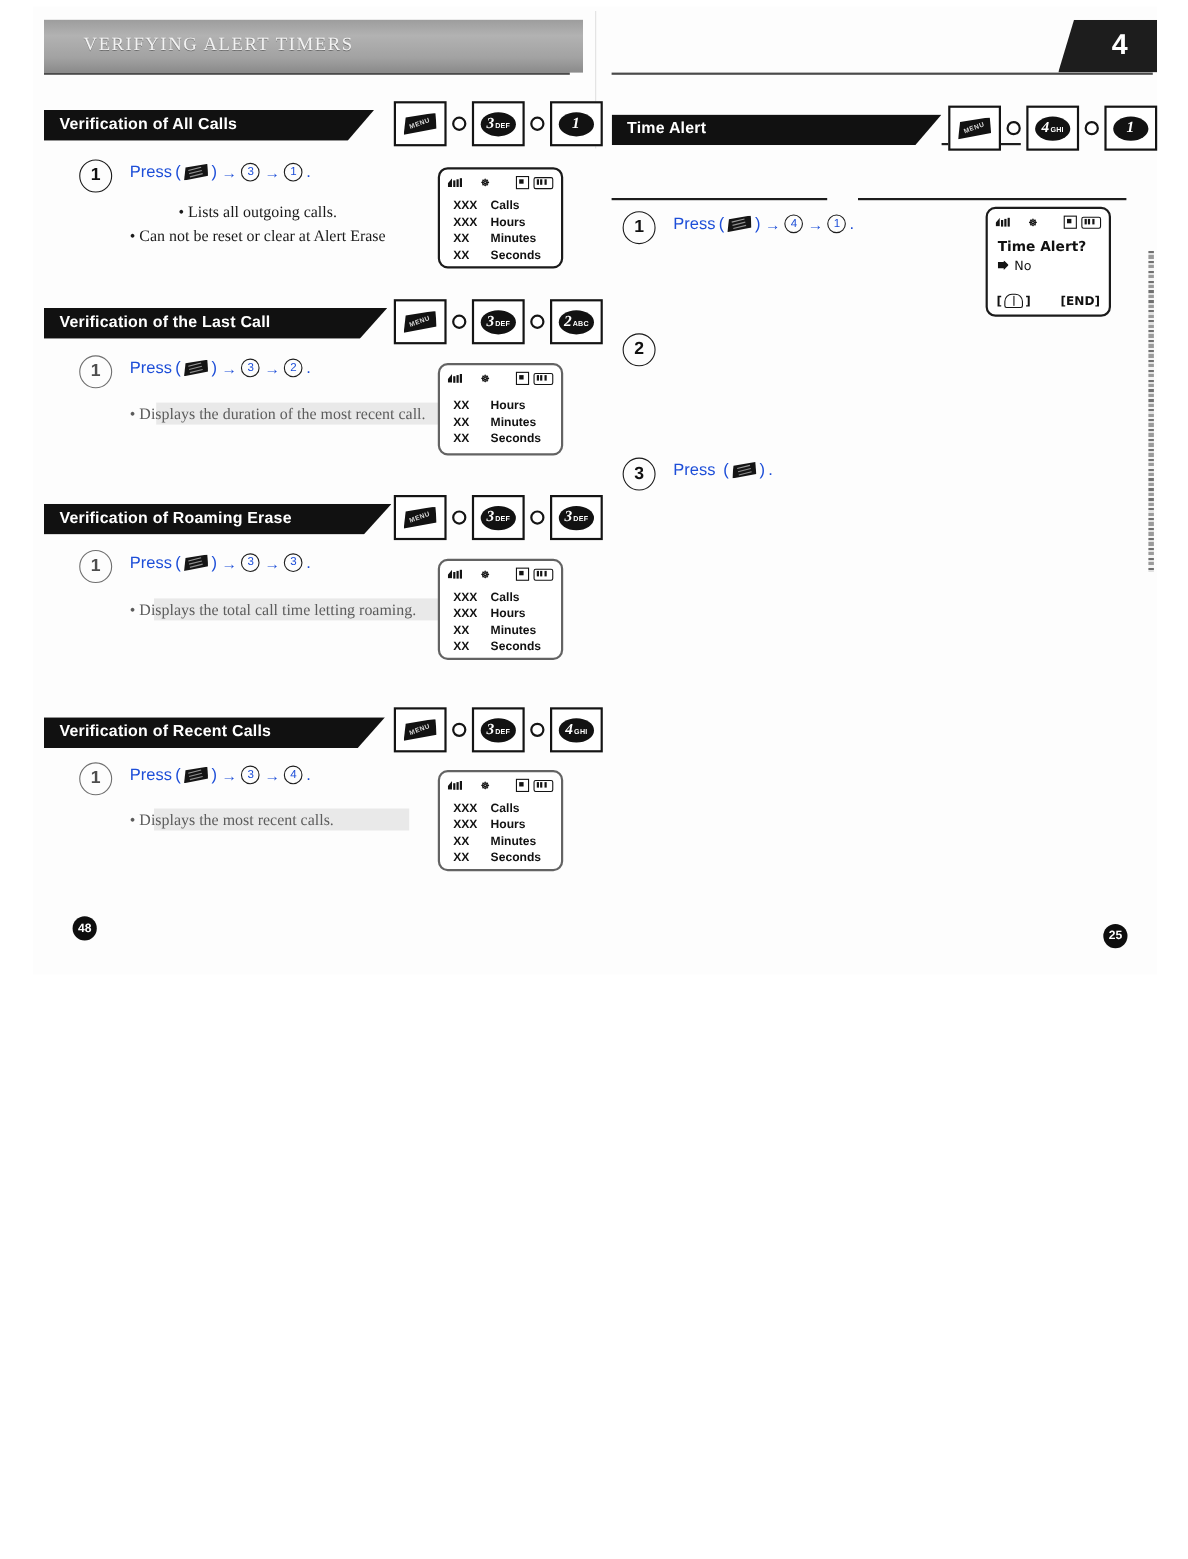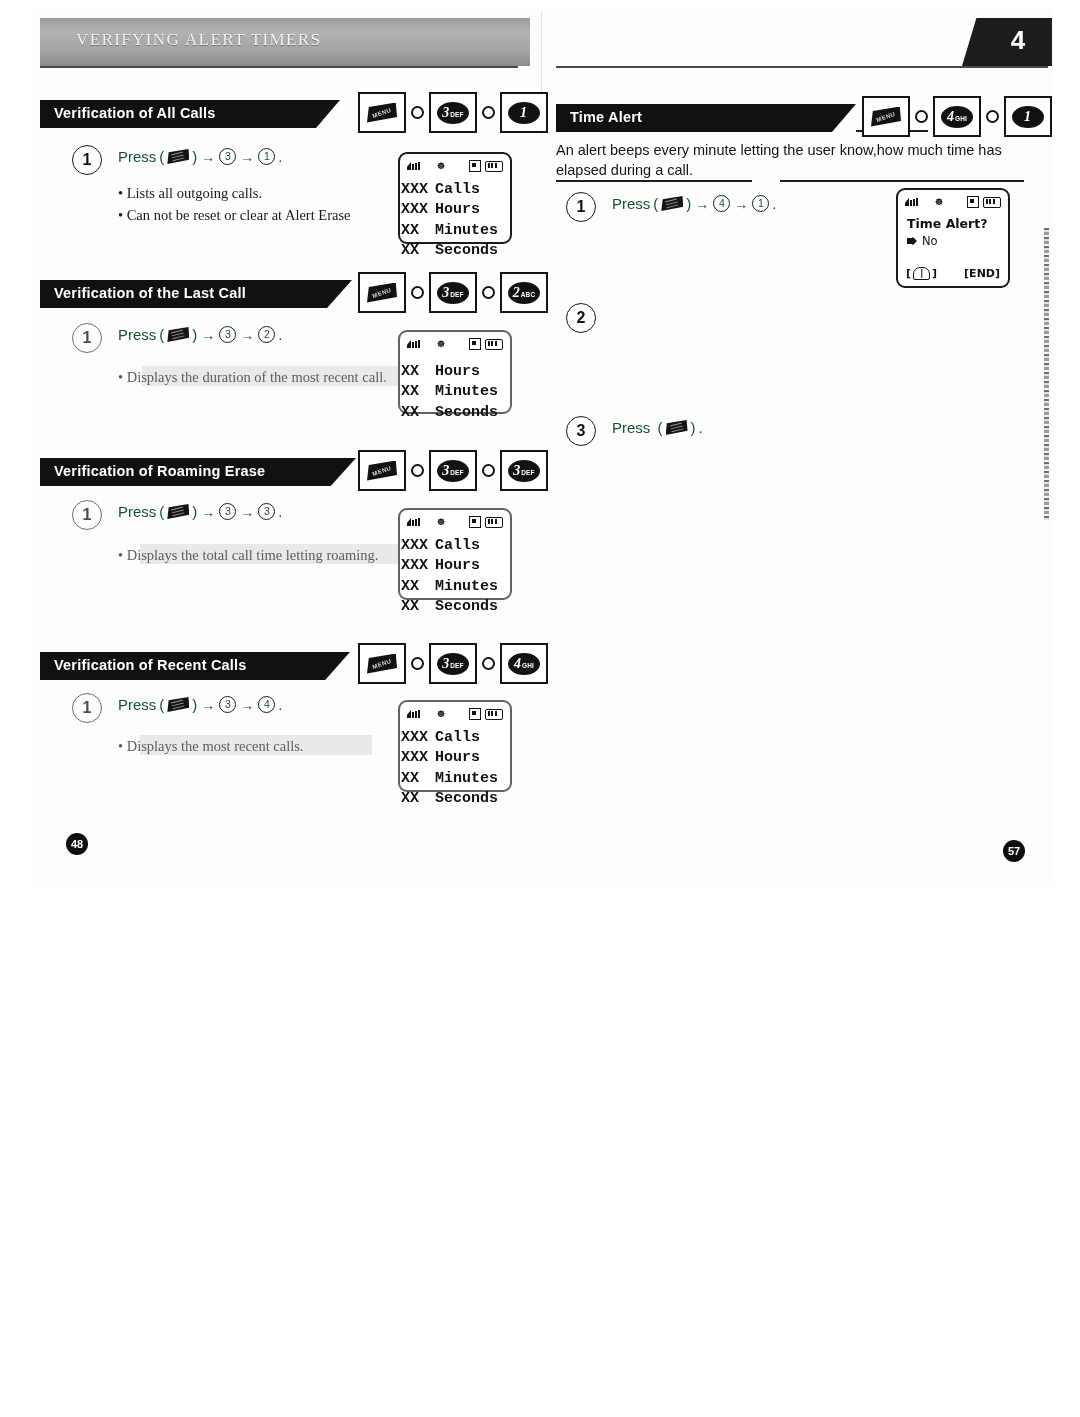--- a/index.html
+++ b/index.html
@@ -179,21 +179,21 @@
     display: flex;
     align-items: center;
     justify-content: center;
     color: #111;
   }
   .step-circle.faint { border-color: #6f6f6f; color: #4d4d4d; }
   .step-text {
     position: absolute;
     left: 46px; top: 3px;
     font-size: 15px;
-    color: #14532d;
+    color: #1d4ed8;
     white-space: nowrap;
     display: flex;
     align-items: center;
     gap: 3px;
   }
   .press-word { font-size: 15px; }
   .paren { font-size: 15px; }
   .arrow { font-size: 14px; padding: 0 1px; }
   .circ-num {
     display: inline-flex;
@@ -223,21 +223,21 @@
   }
 
   
   .bullets {
     position: absolute;
     left: 46px;
     font-size: 14px;
     line-height: 1.55;
     color: #1a1a1a;
   }
-  .bullets.serif { font-family: "Liberation Serif", serif; font-size: 14.5px; }
+  .bullets.serif { font-family: "Liberation Serif", serif; font-size: 14.5px; text-align: center; }
   .bullets .b { white-space: nowrap; }
   .bullets .b::before { content: "\2022  "; }
   .faded { color: #5c5c5c; }
   .hl-band {
     position: absolute;
     background: #e9e9e9;
   }
 
   
   .lcd {
@@ -301,23 +301,23 @@
     border: 1.4px solid #141414;
     border-radius: 2px;
     position: relative;
     background:
       linear-gradient(#141414,#141414) 1.5px 1px/2px 5px no-repeat,
       linear-gradient(#141414,#141414) 5px 1px/2px 5px no-repeat,
       linear-gradient(#141414,#141414) 8.5px 1px/2px 5px no-repeat;
   }
   .lcd-lines {
     position: absolute;
-    left: 1px; top: 26px;
-    font-family: Liberation Mono, monospace;
-    font-size: 15px;
+    left: 12px; top: 26px;
+    font-family: Liberation Sans, sans-serif;
+    font-size: 11px;
     font-weight: bold;
     color: #121212;
     line-height: 1.36;
   }
   .lcd-lines .row { display: flex; }
   .lcd-lines .v { width: 34px; }
   .lcd-title {
     position: absolute;
     left: 9px; top: 26px;
     font-family: "DejaVu Sans", sans-serif;
@@ -753,21 +753,20 @@
       </div>
       <div class="keysep"></div>
       <div class="keybox">
         <div class="num-glyph">
           <span class="d">1</span>
           <span class="l"></span>
         </div>
       </div>
     </div>
 
-    <div class="intro" style="left:8px; top:140px;">An alert beeps every minute letting the user know,how much time has elapsed during a call.</div>
 
     <div class="rule" style="left:8px; top:180px; width:196px;"></div>
     <div class="rule" style="left:232px; top:180px; width:244px;"></div>
 
     <div class="step" style="left:18px; top:192px;">
       <div class="step-circle">1</div>
       <div class="step-text">
         <span class="press-word">Press</span>
         <span class="paren">(</span>
         <span class="inline-menu"></span>
@@ -811,21 +810,21 @@
       <div class="step-circle">3</div>
       <div class="step-text">
         <span class="press-word">Press</span>
         <span class="paren">&nbsp;(</span>
         <span class="inline-menu"></span>
         <span class="paren">)</span>
         <span>.</span>
       </div>
     </div>
 
-    <div class="pagenum" style="left:455px; top:840px;">57</div>
+    <div class="pagenum" style="left:455px; top:840px;">25</div>
   </div>
 
   <div class="runhead-underline right"></div>
   <div class="chap-tab"></div>
   <div class="chap-num">4</div>
 
   <div class="spine-smudge"></div>
 </div>
 
 </body></html>

